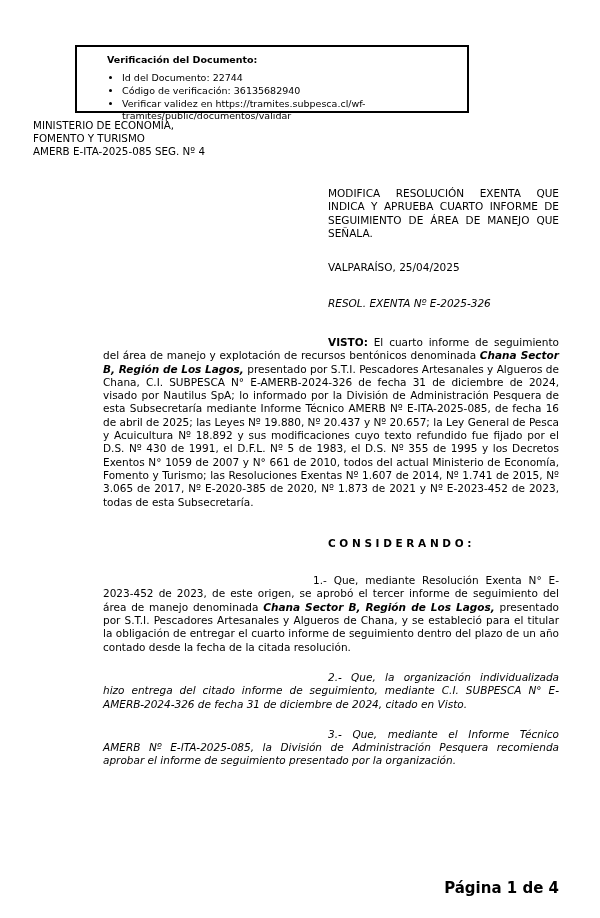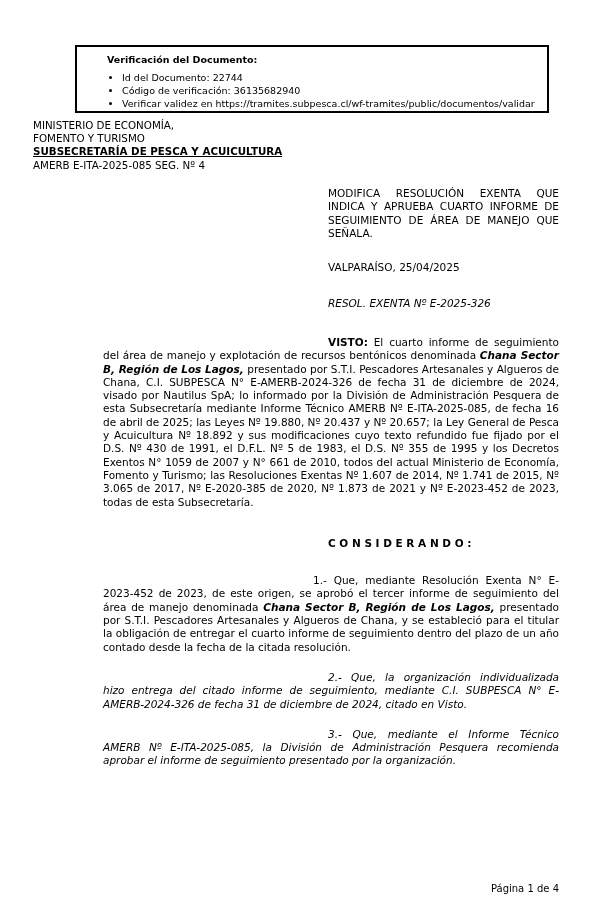--- a/index.html
+++ b/index.html
@@ -13,21 +13,21 @@
     font-family: "DejaVu Sans", "Liberation Sans", sans-serif;
     font-size: 10.5px;
     line-height: 13.3px;
     overflow: hidden;
   }
 
   
   .vbox {
     position: absolute;
     left: 75px; top: 45px;
-    width: 474px; height: 68px;
+    width: 394px; height: 68px;
     border: 2px solid #000;
     box-sizing: border-box;
     padding: 7px 8px 0 30px;
     font-size: 9.5px;
     line-height: 12px;
   }
   .vbox-title { font-weight: bold; }
   .vbox ul { margin: 6px 0 0 0; padding-left: 15px; }
   .vbox li { margin: 0 0 1px 0; }
 
@@ -66,42 +66,41 @@
   .cons-heading {
     font-weight: bold;
     margin: 28px 0 24px 225px;
   }
   .para + .indent { margin-top: 17px; font-style: italic; }
 
   
   .page-footer {
     position: absolute;
     right: 41px; top: 882px;
-    font-size: 10px;
-    font-weight: normal;
+    font-size: 15px;
+    font-weight: bold;
   }
 </style>
 </head>
 <body>
 
 <div class="page">
 
   <div class="vbox">
     <div class="vbox-title">Verificación del Documento:</div>
     <ul>
       <li>Id del Documento: 22744</li>
       <li>Código de verificación: 36135682940</li>
       <li>Verificar validez en https://tramites.subpesca.cl/wf-tramites/public/documentos/validar</li>
     </ul>
   </div>
 
   <div class="letterhead">
     <div>MINISTERIO DE ECONOMÍA,</div>
     <div>FOMENTO Y TURISMO</div>
-    <div class="org">SUBSECRETARÍA DE PESCA Y ACUICULTURA</div>
     <div>AMERB E-ITA-2025-085 SEG. Nº 4</div>
   </div>
 
   <div class="title-block">MODIFICA RESOLUCIÓN EXENTA QUE INDICA Y APRUEBA CUARTO INFORME DE SEGUIMIENTO DE ÁREA DE MANEJO QUE SEÑALA.</div>
   <div class="place-date">VALPARAÍSO, 25/04/2025</div>
   <div class="resol-number">RESOL. EXENTA Nº E-2025-326</div>
 
   <div class="body-text">
     <p class="para indent"><span class="b">VISTO:</span><span> El cuarto informe de seguimiento del área de manejo y explotación de recursos bentónicos denominada </span><span class="emph">Chana Sector B, Región de Los Lagos,</span><span> presentado por S.T.I. Pescadores Artesanales y Algueros de Chana, C.I. SUBPESCA N° E-AMERB-2024-326 de fecha 31 de diciembre de 2024, visado por Nautilus SpA; lo informado por la División de Administración Pesquera de esta Subsecretaría mediante Informe Técnico AMERB Nº E-ITA-2025-085, de fecha 16 de abril de 2025; las Leyes Nº 19.880, Nº 20.437 y Nº 20.657; la Ley General de Pesca y Acuicultura Nº 18.892 y sus modificaciones cuyo texto refundido fue fijado por el D.S. Nº 430 de 1991, el D.F.L. Nº 5 de 1983, el D.S. Nº 355 de 1995 y los Decretos Exentos N° 1059 de 2007 y N° 661 de 2010, todos del actual Ministerio de Economía, Fomento y Turismo; las Resoluciones Exentas Nº 1.607 de 2014, Nº 1.741 de 2015, Nº 3.065 de 2017, Nº E-2020-385 de 2020, Nº 1.873 de 2021 y Nº E-2023-452 de 2023, todas de esta Subsecretaría.</span></p>
 

